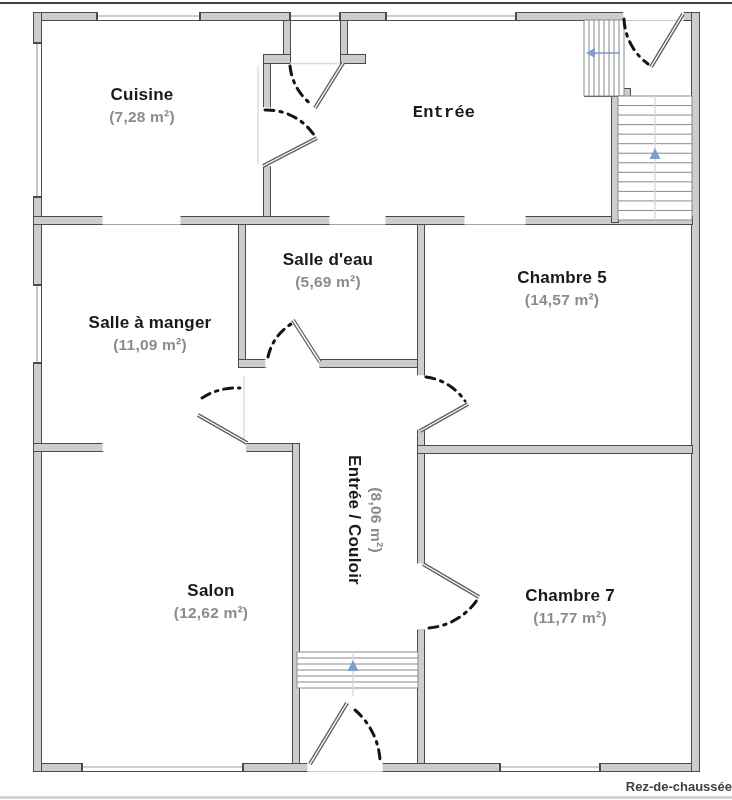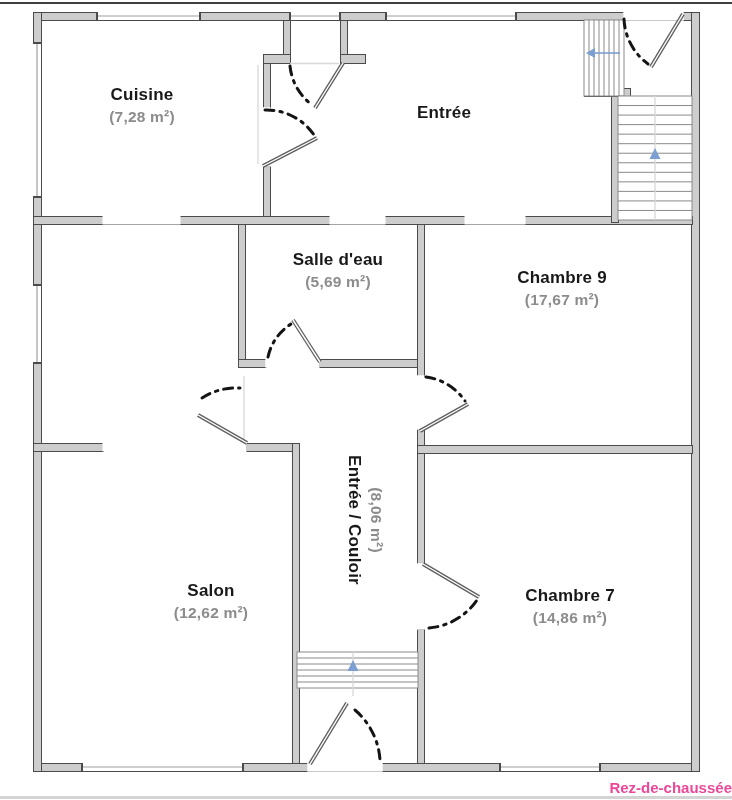--- a/index.html
+++ b/index.html
@@ -6,21 +6,21 @@
   #canvas{position:relative;width:732px;height:800px;background:#ffffff;overflow:hidden;
           font-family:"Liberation Sans",sans-serif;padding-left:48px;}
   #plan-svg{position:absolute;left:0;top:0;}
   .top-border{position:absolute;left:0;top:2px;width:100%;height:2px;background:#3f3f3f;}
   .bottom-border{position:absolute;left:0;top:796px;width:100%;height:3px;background:#d4d4d4;}
   .room-label{position:absolute;transform:translate(-50%,-50%);text-align:center;
               white-space:nowrap;line-height:1.34;}
   .room-label.rotated{transform:translate(-50%,-50%) rotate(90deg);}
   .room-name{font-size:17px;font-weight:700;color:#181818;letter-spacing:.2px;}
   .room-area{font-size:15.5px;font-weight:600;color:#8c8c8c;letter-spacing:.2px;}
-  .floor-label{position:absolute;right:48px;top:779px;font-size:15px;font-weight:700;color:#ec4899;}
+  .floor-label{position:absolute;right:48px;top:779px;font-size:13px;font-weight:700;color:#404040;}
 </style>
 </head>
 <body>
 
 <div id="canvas">
   <div class="top-border"></div>
   <svg id="plan-svg" width="732" height="800" viewBox="0 0 732 800">
       <rect x="33" y="12" width="666" height="8" fill="#cdcdcd" stroke="#4b4b4b" stroke-width="1" shape-rendering="crispEdges"></rect>
       <rect x="33" y="763" width="666" height="8" fill="#cdcdcd" stroke="#4b4b4b" stroke-width="1" shape-rendering="crispEdges"></rect>
       <rect x="33" y="12" width="8" height="759" fill="#cdcdcd" stroke="#4b4b4b" stroke-width="1" shape-rendering="crispEdges"></rect>
@@ -146,41 +146,43 @@
       <line x1="594" y1="53" x2="620" y2="53" stroke="#7b9fd1" stroke-width="1.6"></line>
       <polygon points="586,53 595,48 595,58" fill="#7b9fd1"></polygon>
       <polygon points="655,148 649.5,159 660.5,159" fill="#7b9fd1"></polygon>
       <polygon points="353,660 347.5,671 358.5,671" fill="#7b9fd1"></polygon>
     </svg>
   <div id="labels">
       <div class="room-label" style="left: 142px; top: 106px;">
         <div class="room-name">Cuisine</div>
         <div class="room-area">(7,28 m²)</div>
       </div>
-      <div class="room-label" style="left: 444px; top: 113px;">
+      <div class="room-label" style="left: 444px; top: 113px; font-family: Liberation Mono, monospace;">
         <div class="room-name">Entrée</div>
       </div>
-      <div class="room-label" style="left: 328px; top: 271px; margin-left: 10px;">
+      <div class="room-label" style="left: 328px; top: 271px;">
         <div class="room-name">Salle d'eau</div>
         <div class="room-area">(5,69 m²)</div>
       </div>
       <div class="room-label" style="left: 562px; top: 289px;">
-        <div class="room-name">Chambre 9</div>
-        <div class="room-area">(17,67 m²)</div>
+        <div class="room-name">Chambre 5</div>
+        <div class="room-area">(14,57 m²)</div>
       </div>
       <div class="room-label" style="left: 150px; top: 334px;">
+        <div class="room-name">Salle à manger</div>
+        <div class="room-area">(11,09 m²)</div>
       </div>
       <div class="room-label rotated" style="left: 364px; top: 520px;">
         <div class="room-area">(8,06 m²)</div>
         <div class="room-name">Entrée / Couloir</div>
       </div>
       <div class="room-label" style="left: 173px; top: 602px; margin-left: 38px;">
         <div class="room-name">Salon</div>
         <div class="room-area">(12,62 m²)</div>
       </div>
       <div class="room-label" style="left: 570px; top: 607px;">
         <div class="room-name">Chambre 7</div>
-        <div class="room-area">(14,86 m²)</div>
+        <div class="room-area">(11,77 m²)</div>
       </div>
     </div>
   <div class="floor-label">Rez-de-chaussée</div>
   <div class="bottom-border"></div>
 </div>
 
 </body></html>

